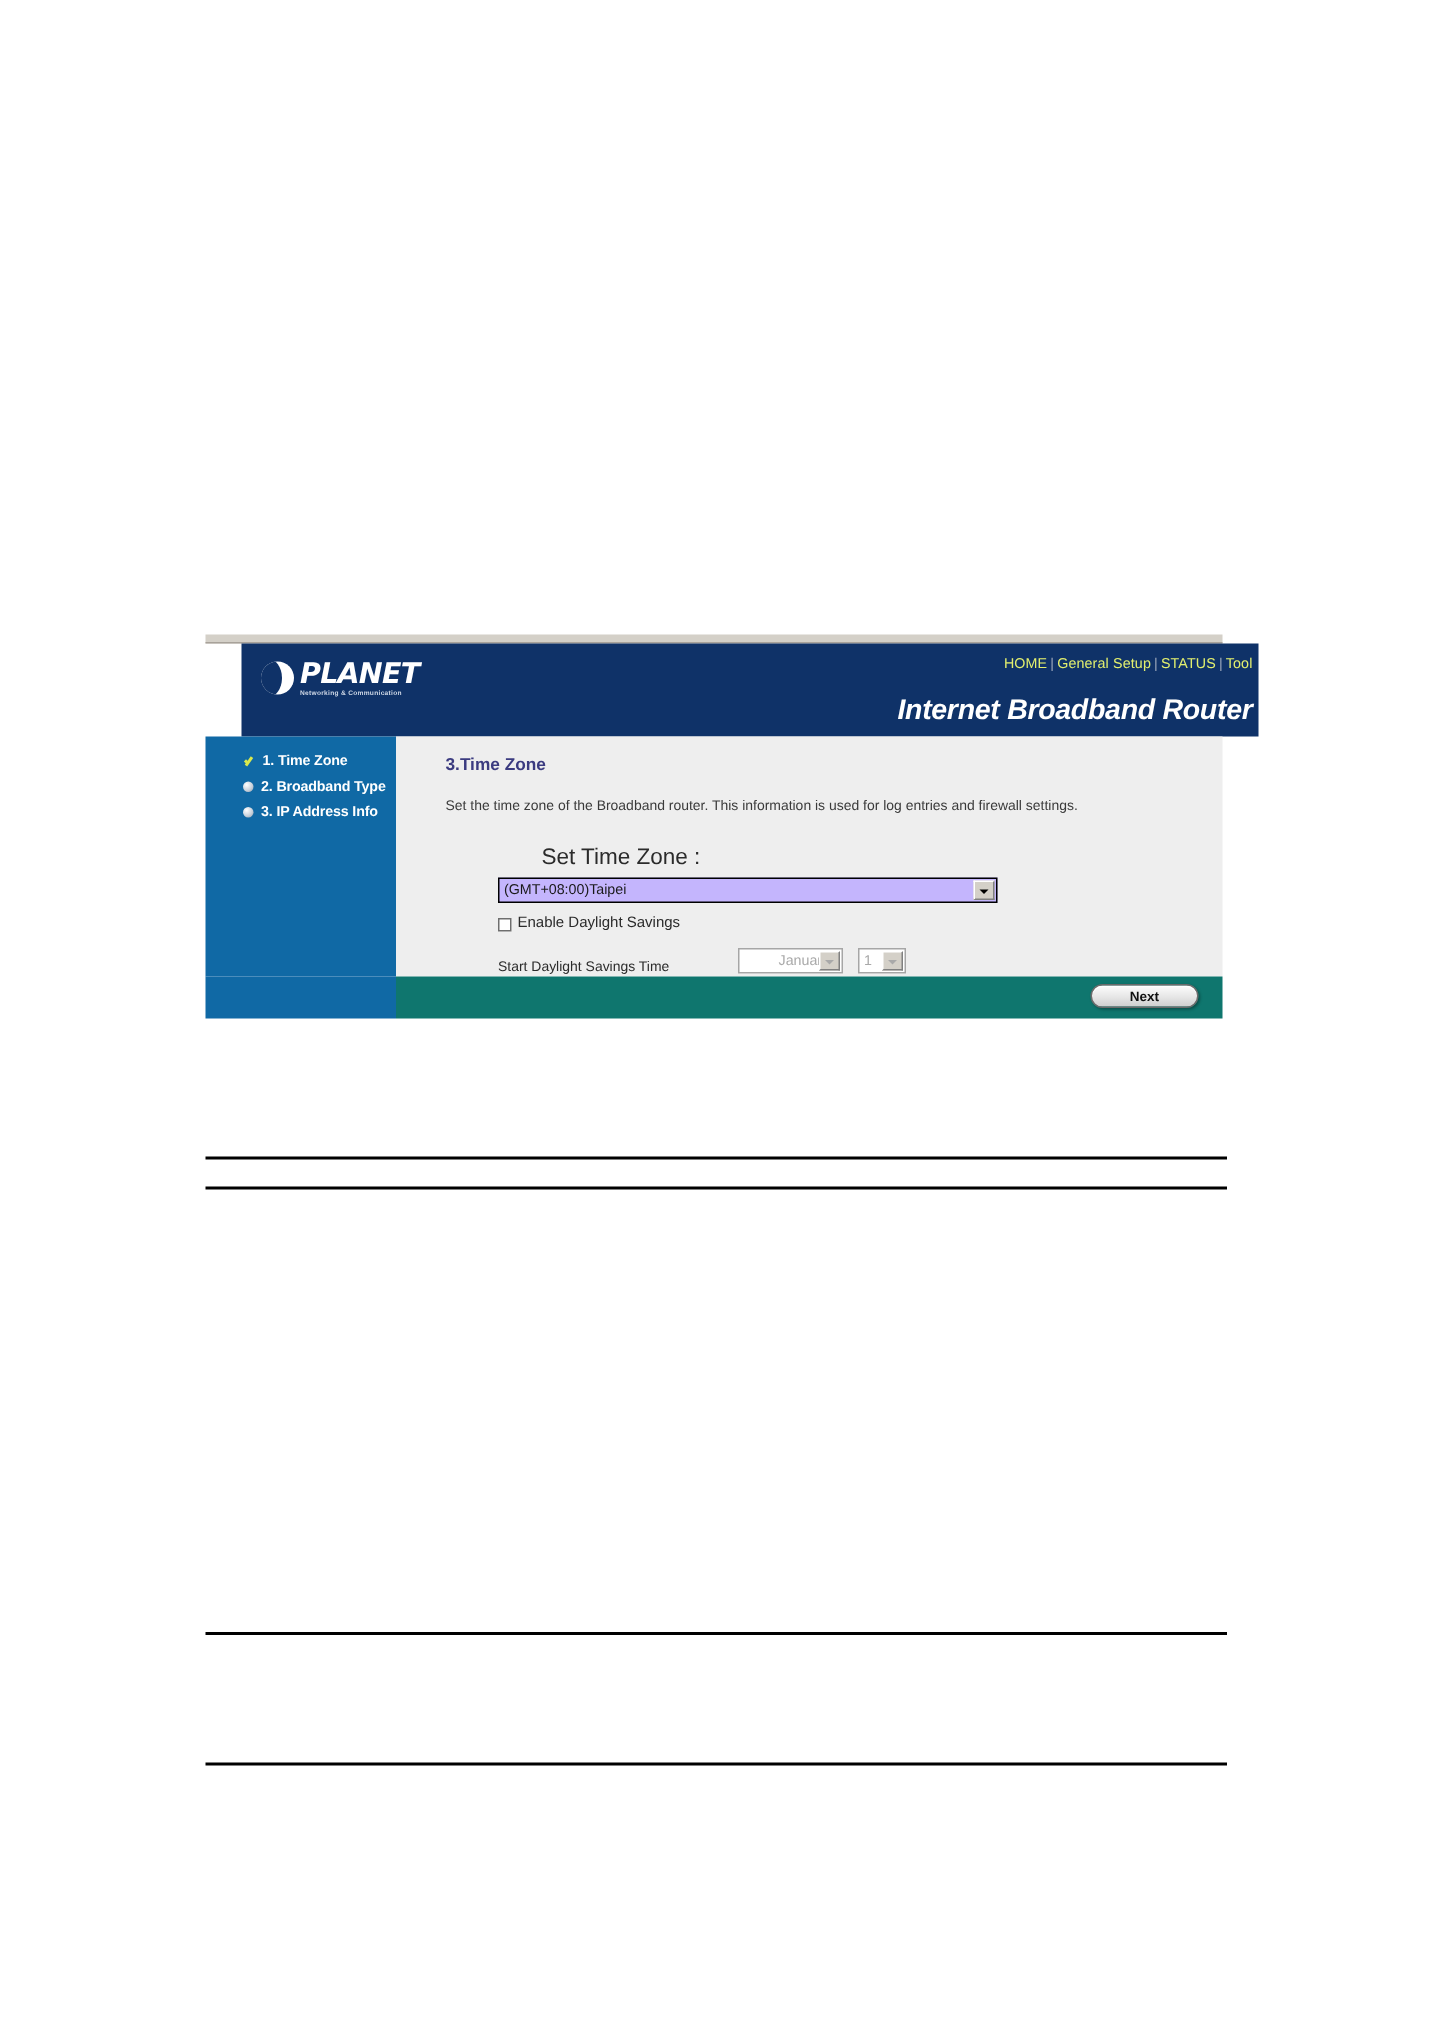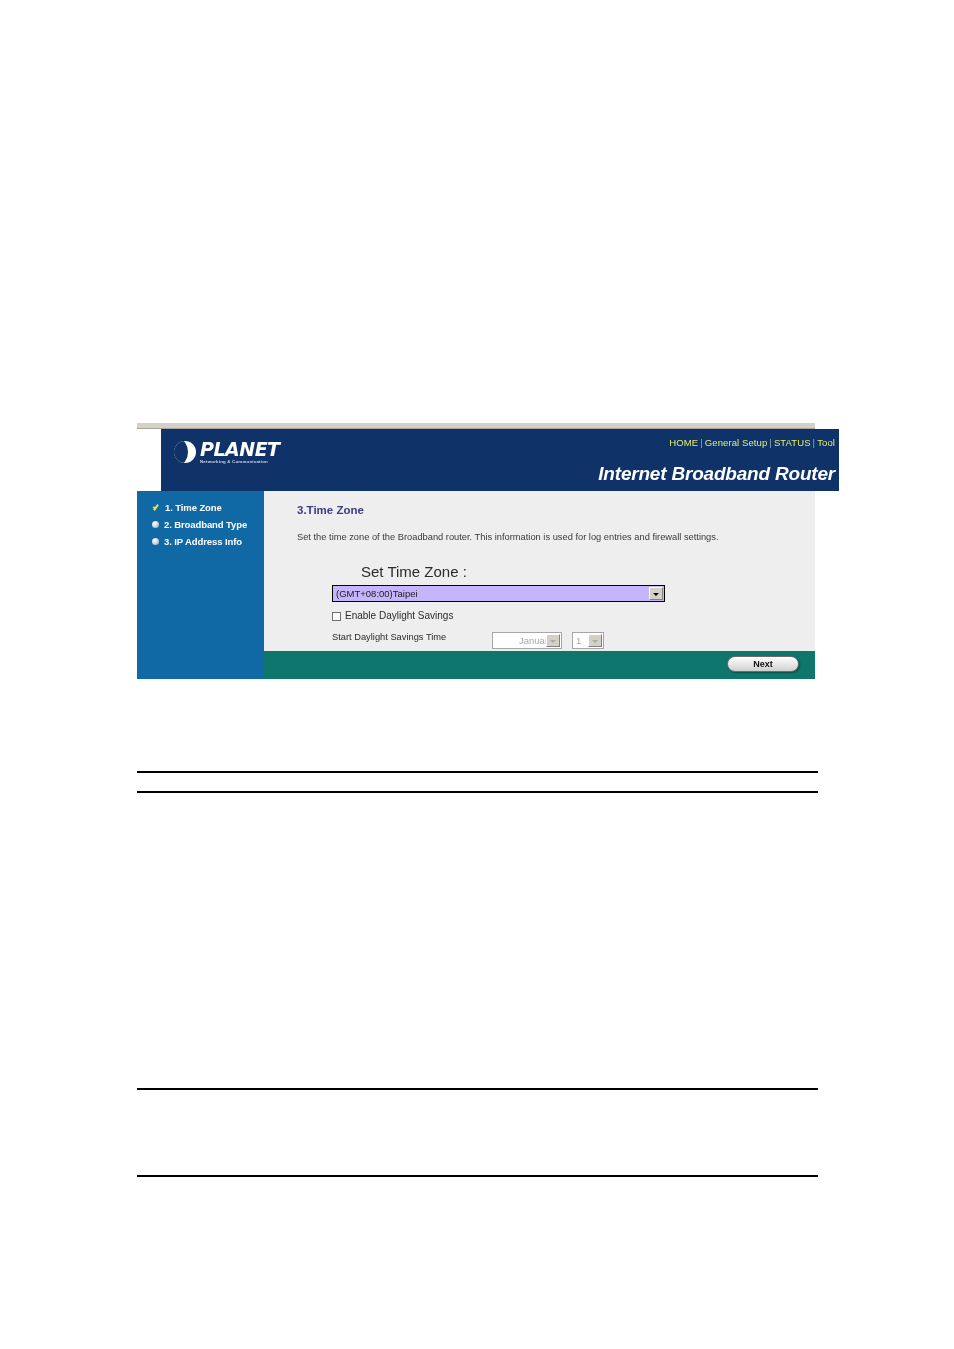--- a/index.html
+++ b/index.html
@@ -131,21 +131,21 @@
     position: absolute;
     left: 0; top: 0;
     width: 127px;
     height: 160px;
     background: #1069a5;
   }
   .side-item {
     display: flex;
     align-items: center;
     gap: 5px;
-    padding-left: 15px;
+    padding-left: 25px;
     height: 17px;
     font-size: 9.5px;
     font-weight: bold;
     color: #ffffff;
     letter-spacing: -0.1px;
   }
   .side-item:first-child { margin-top: 8px; }
   .ico-check {
     width: 8px; height: 8px;
     flex: none;
@@ -261,21 +261,21 @@
   .chk-box {
     width: 9px; height: 9px;
     border: 1px solid #6e6e6e;
     background: #ffffff;
     box-sizing: border-box;
     flex: none;
   }
 
   .dls-row {
     display: flex;
-    align-items: flex-start;
+    align-items: flex-end;
     margin-top: 11px;
     font-size: 9.3px;
     color: #2b2b2b;
   }
   .dls-lab { width: 160px; }
   .sel.month { width: 70px; padding-left: 26px; }
   .sel.day { width: 32px; margin-left: 10px; }
 
   .footer-bar {
     position: absolute;

